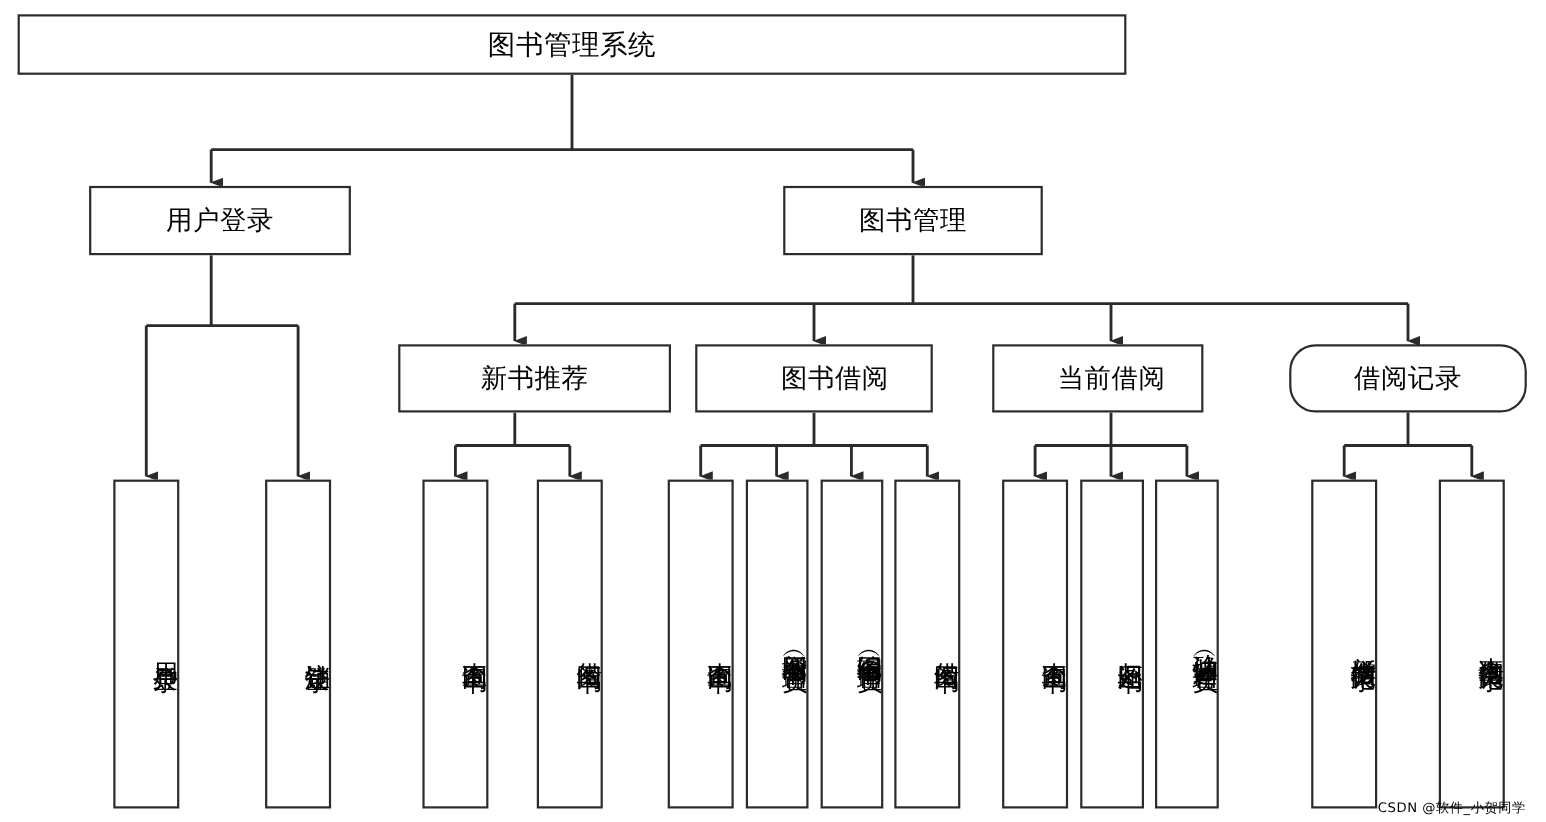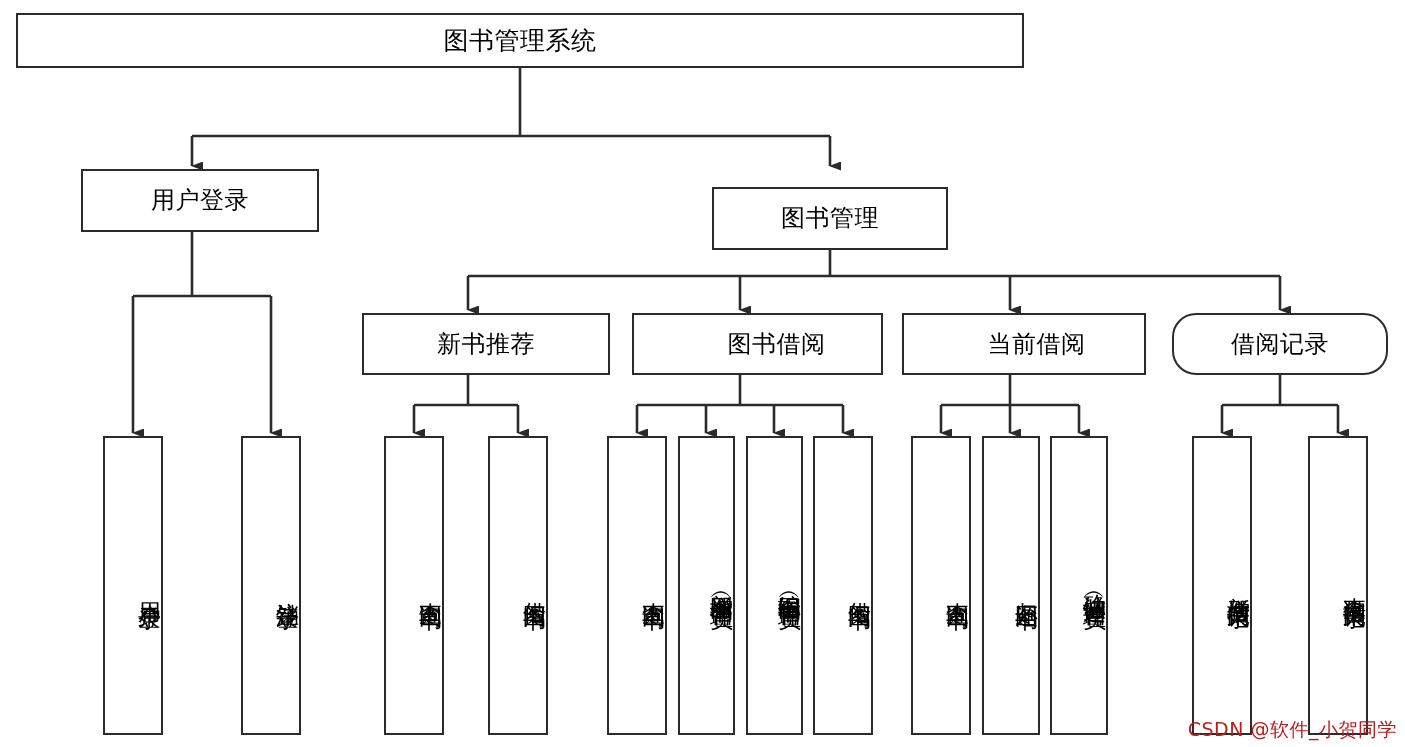--- a/index.html
+++ b/index.html
@@ -62,24 +62,24 @@
   .node-label {
     display: block;
     white-space: pre;
   }
   .node.v .node-label {
     white-space: normal;
     text-align: left;
   }
   #watermark {
     position: absolute;
-    right: 8px;
+    right: 18px;
     bottom: 4px;
-    font-size: 19px;
-    color: #b91c1c;
+    font-size: 12px;
+    color: #000000;
     letter-spacing: 0.5px;
     white-space: nowrap;
     user-select: none;
   }
 </style>
 </head>
 <body>
 
 <div id="diagram-root">
 
@@ -134,33 +134,33 @@
   </svg>
 
   <div class="node h root" style="left:16px; top:13px; width:1008px; height:55px;">
     <span class="node-label">图书管理系统</span>
   </div>
 
   <div class="node h" style="left:81px; top:169px; width:238px; height:63px;">
     <span class="node-label">用户登录</span>
   </div>
 
-  <div class="node h" style="left:712px; top:187px; width:236px; height:63px;">
+  <div class="node h" style="left:712px; top:169px; width:236px; height:63px;">
     <span class="node-label">图书管理</span>
   </div>
 
   <div class="node h" style="left:362px; top:313px; width:248px; height:62px;">
     <span class="node-label">新书推荐</span>
   </div>
 
-  <div class="node h" style="left:632px; top:313px; width:251px; height:62px;padding-left:44px;">
+  <div class="node h" style="left:632px; top:313px; width:216px; height:62px;padding-left:44px;">
     <span class="node-label">图书借阅</span>
   </div>
 
-  <div class="node h" style="left:902px; top:313px; width:244px; height:62px;padding-left:31px;">
+  <div class="node h" style="left:902px; top:313px; width:192px; height:62px;padding-left:31px;">
     <span class="node-label">当前借阅</span>
   </div>
 
   <div class="node h" style="left:1172px; top:313px; width:216px; height:62px;border-radius:24px;">
     <span class="node-label">借阅记录</span>
   </div>
 
   <div class="node v" style="left:103px; top:436px; width:60px; height:299px;">
     <span class="node-label">用户登录</span>
   </div>

